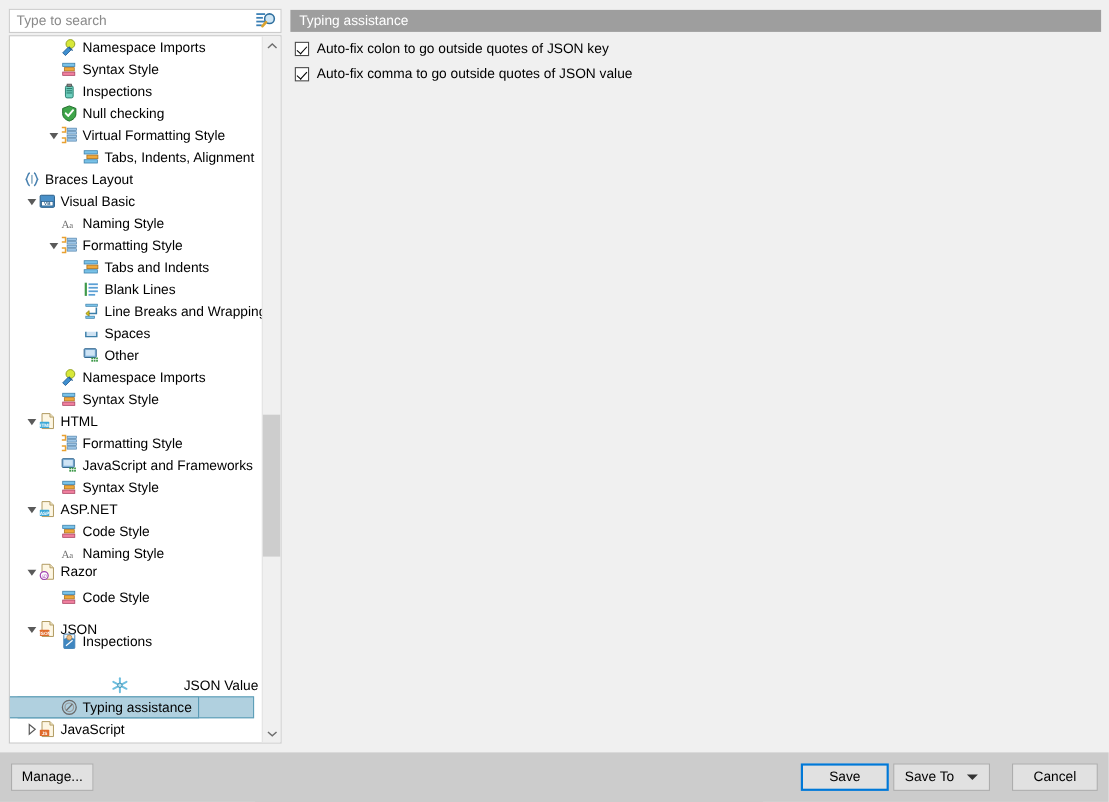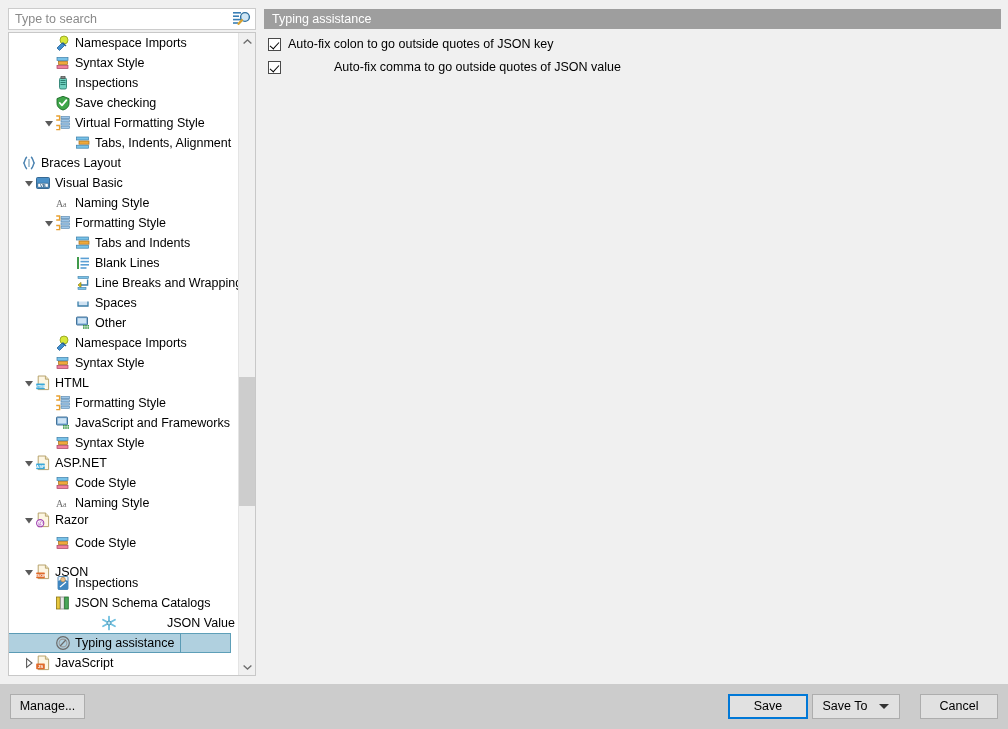--- a/index.html
+++ b/index.html
@@ -324,21 +324,21 @@
             <span class="tlabel">Inspections</span>
           </div>
         </div>
         <div class="tree-row" style="position: absolute; left: 0px; top: 60px; width: 230px;">
           <div class="row-inner" style="position: relative; padding-left: 34px;">
             <span class="expander"></span>
             <span class="ticon"><svg width="16" height="16" viewBox="0 0 16 16">
                 <path d="M8 1.3 L14 3.6 V8.4 C14 11.8 11.4 14 8 15 C4.6 14 2 11.8 2 8.4 V3.6 Z" fill="#3fa64a" stroke="#1d6b28" stroke-width="0.9"></path>
                 <path d="M4.8 8 L7 10.4 L11.4 5.2" fill="none" stroke="#ffffff" stroke-width="1.8" stroke-linecap="round" stroke-linejoin="round"></path>
               </svg></span>
-            <span class="tlabel">Save checking</span>
+            <span class="tlabel">Null checking</span>
           </div>
         </div>
         <div class="tree-row" style="position: absolute; left: 0px; top: 80px; width: 230px;">
           <div class="row-inner" style="position: relative; padding-left: 34px;">
             <span class="expander"><svg width="12" height="20" viewBox="0 0 12 20">
                 <path d="M2 8 L10 8 L6 13.5 Z" fill="#5a5a5a"></path>
               </svg></span>
             <span class="ticon"><svg width="16" height="16" viewBox="0 0 16 16">
                 <rect x="6" y="1.5" width="8.5" height="2.2" fill="#9fc7e8" stroke="#4a7ea8" stroke-width="0.6"></rect>
                 <rect x="6" y="4.7" width="8.5" height="2.2" fill="#9fc7e8" stroke="#4a7ea8" stroke-width="0.6"></rect>
@@ -630,31 +630,20 @@
         <div class="tree-row" style="position: absolute; left: 0px; top: 540px; width: 230px;">
           <div class="row-inner" style="position: relative; padding-left: 34px;">
             <span class="expander"></span>
             <span class="ticon"><svg width="16" height="16" viewBox="0 0 16 16">
                 <rect x="3" y="1.5" width="10" height="13" rx="1" fill="#eaf3fa" stroke="#4a82b0" stroke-width="0.9"></rect>
                 <path d="M3 6 C6 4.4 10 4.4 13 6 L13 14.5 L3 14.5 Z" fill="#3f86c0"></path>
                 <circle cx="8" cy="4.6" r="2.3" fill="#f0c08a" stroke="#b0854a" stroke-width="0.7"></circle>
                 <path d="M5 12 L11 7" stroke="#ffffff" stroke-width="1.1"></path>
               </svg></span>
             <span class="tlabel">Inspections</span>
-          </div>
-        </div>
-        <div class="tree-row" style="position: absolute; left: 0px; top: 560px; width: 230px;">
-          <div class="row-inner" style="position: relative; padding-left: 34px;">
-            <span class="expander"></span>
-            <span class="ticon"><svg width="16" height="16" viewBox="0 0 16 16">
-                <rect x="1.5" y="2" width="3.6" height="12" fill="#e8c840" stroke="#8a7410" stroke-width="0.8"></rect>
-                <rect x="5.6" y="2" width="3.6" height="12" fill="#e8e8e8" stroke="#8a8a8a" stroke-width="0.8"></rect>
-                <rect x="9.7" y="2" width="3.6" height="12" fill="#4aa85a" stroke="#1d6b28" stroke-width="0.8"></rect>
-              </svg></span>
-            <span class="tlabel">JSON Schema Catalogs</span>
           </div>
         </div>
         <div class="tree-row" style="position: absolute; left: 0px; top: 580px; width: 230px;">
           <div class="row-inner" style="position: relative; padding-left: 34px; gap: 46px;">
             <span class="expander"></span>
             <span class="ticon"><svg width="16" height="16" viewBox="0 0 16 16">
                 <g stroke="#6fbfdf" stroke-width="1.8" stroke-linecap="round">
                   <line x1="8" y1="1.6" x2="8" y2="14.4"></line>
                   <line x1="2" y1="4.8" x2="14" y2="11.2"></line>
                   <line x1="2" y1="11.2" x2="14" y2="4.8"></line>
@@ -713,21 +702,21 @@
 </div>
 
 <div id="right-panel">
   <div id="section-header">Typing assistance</div>
 
   <div class="opt-row" id="opt-0" style="top:25px;">
     <span class="cbox checked"></span>
     <span class="opt-label">Auto-fix colon to go outside quotes of JSON key</span>
   </div>
 
-  <div class="opt-row" id="opt-1" style="top:48px;gap:46px;">
+  <div class="opt-row" id="opt-1" style="top:48px;">
     <span class="cbox checked"></span>
     <span class="opt-label">Auto-fix comma to go outside quotes of JSON value</span>
   </div>
 </div>
 
 <div id="footer"></div>
 <button class="btn" id="btn-manage">Manage...</button>
 <button class="btn default" id="btn-save">Save</button>
 <button class="btn" id="btn-saveto">
   <span class="sv-label">Save To</span>

